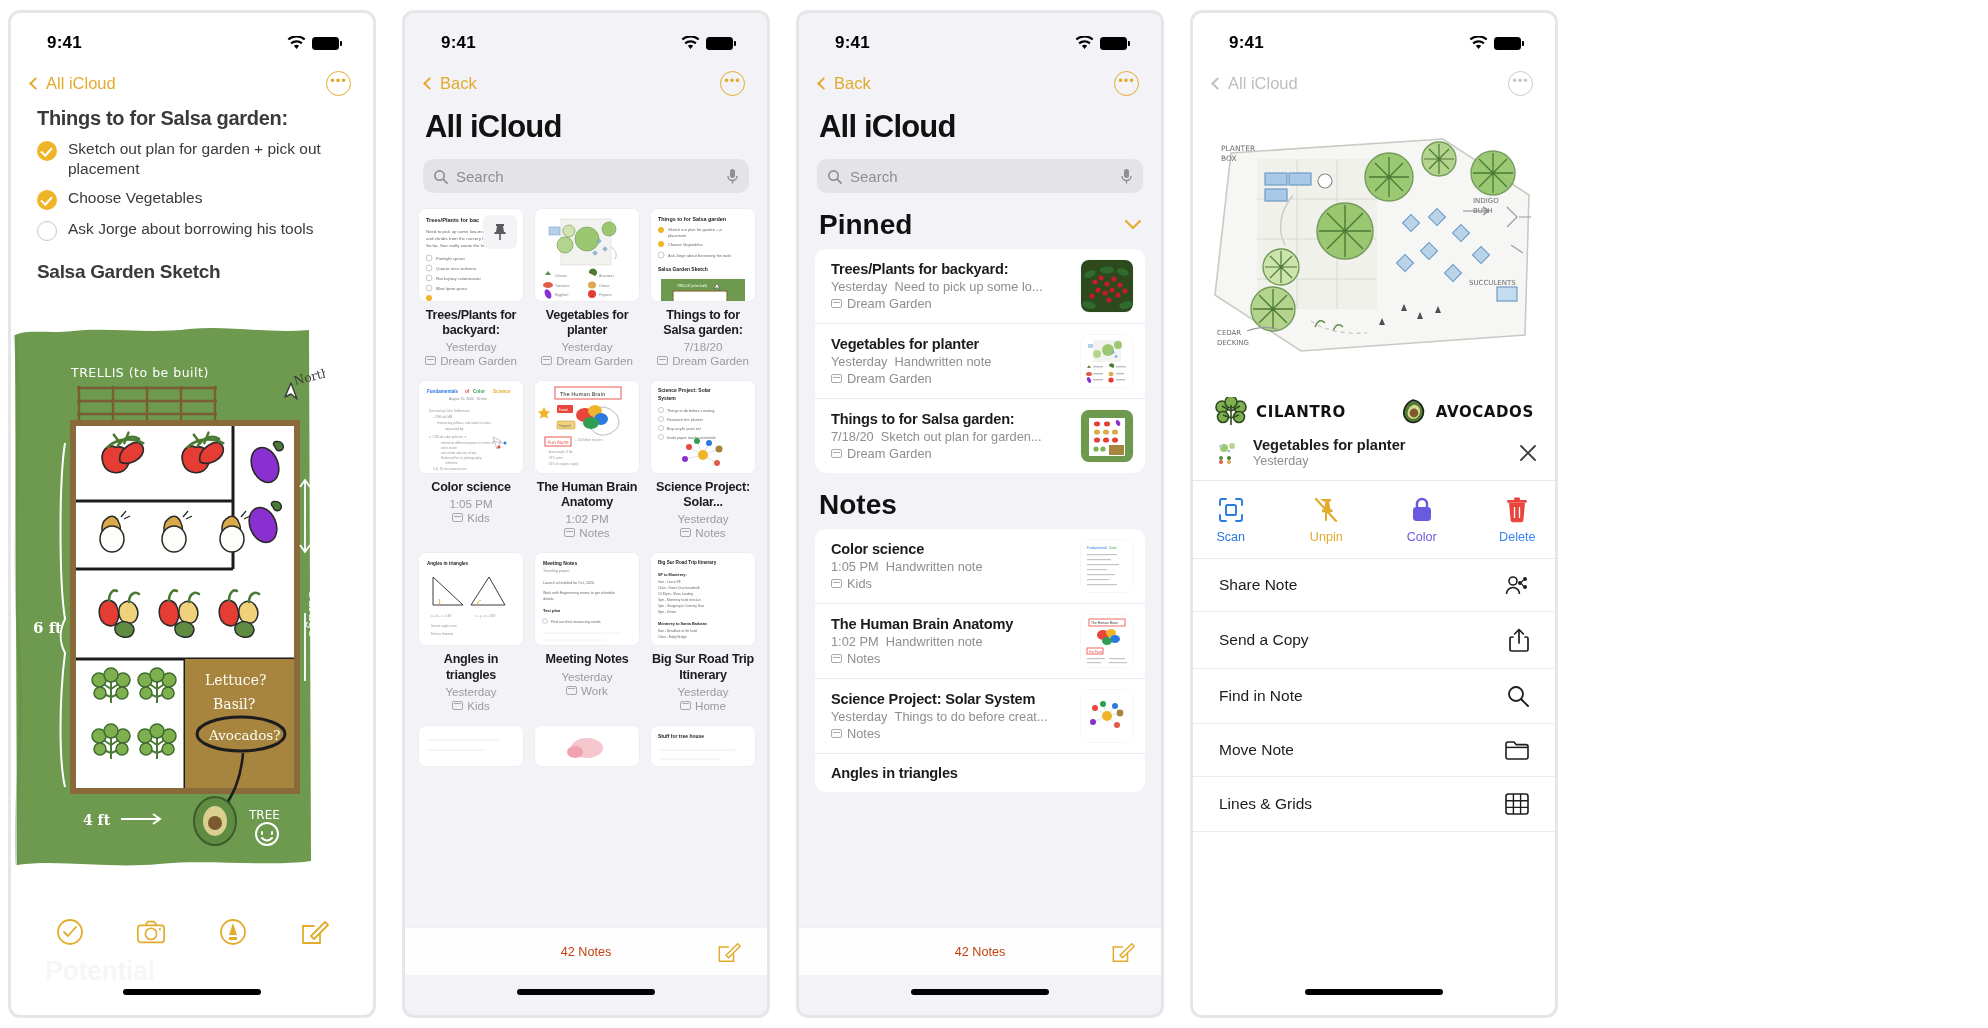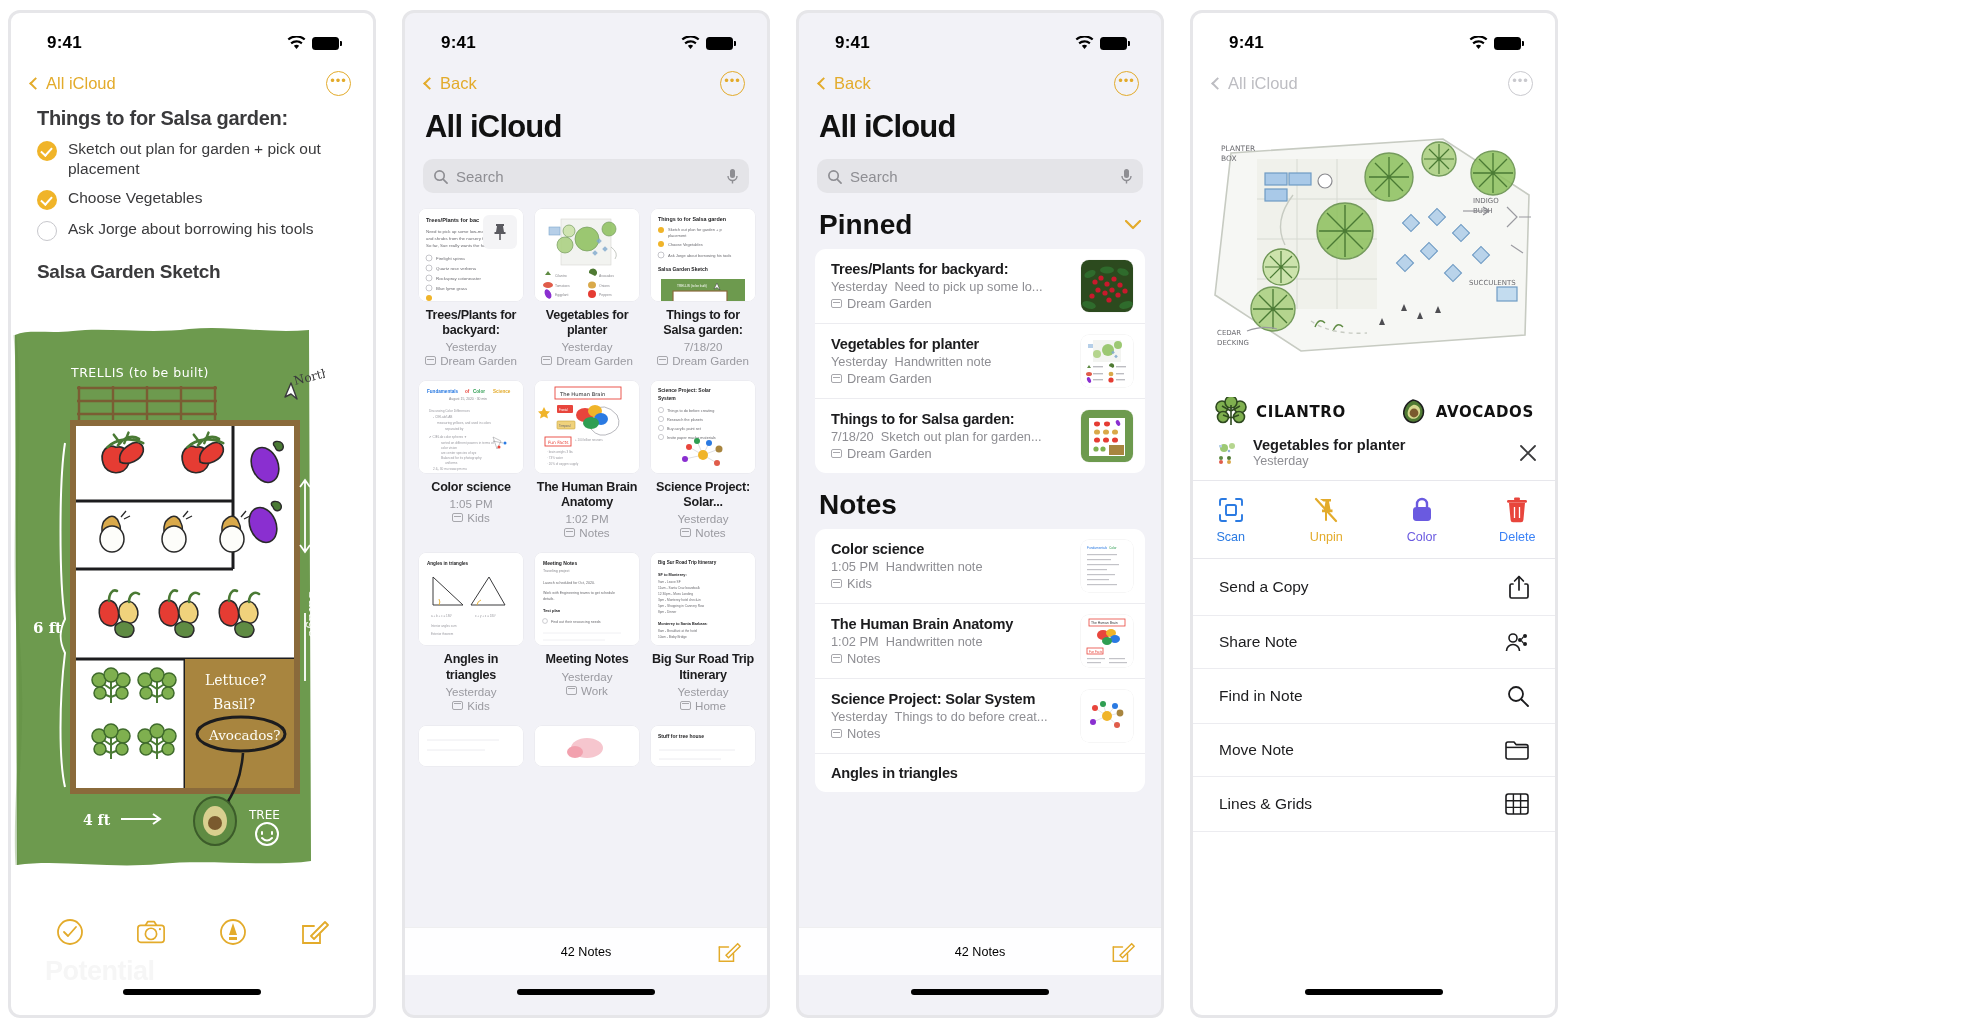--- a/index.html
+++ b/index.html
@@ -136,21 +136,21 @@
     position:absolute; right:6px; top:6px; width:34px; height:34px;
     background:#f4f4f6; border-radius:6px; display:flex; align-items:center; justify-content:center;
   }
 
   .footbar {
     position:absolute; left:0; right:0; bottom: 40px; height: 48px;
     display:flex; align-items:center; justify-content:center;
     background: rgba(255,255,255,.92);
     border-top: .5px solid rgba(0,0,0,.06);
   }
-  .footbar .count { font-size: 12.6px; color:#000000; font-weight: 400; }
+  .footbar .count { font-size: 12.6px; color:#c2410c; font-weight: 400; }
   .compose { position:absolute; right: 26px; top: 50%; transform: translateY(-50%); color:#e3ab2b; }
 
   
   .seclabel {
     font-size: 28px; font-weight:700; color:#111; padding: 16px 20px 8px 20px;
     display:flex; align-items:center; justify-content:space-between;
   }
   .listcard { margin: 0 16px; background:#fff; border-radius: 11px; overflow:hidden; }
   .listrow {
     display:flex; align-items:center; gap: 10px;
@@ -1269,39 +1269,39 @@
           <g stroke="#fff" stroke-width="1.3">
               <path d="M9.5 10 v11 M14.5 10 v11"></path>
             </g>
         </svg>
         <span class="lbl" style="color:#3b82f6">Delete</span>
       </div>
     </div>
 
     <div class="menu">
       <div class="menuitem">
-        <span>Send a Copy</span>
-        <svg class="mi-ic" width="20" height="24" viewBox="0 0 20 24">
-          <path d="M4 9 H2.5 a1.5 1.5 0 0 0 -1.5 1.5 v11 a1.5 1.5 0 0 0 1.5 1.5 h15 a1.5 1.5 0 0 0 1.5 -1.5 v-11 a1.5 1.5 0 0 0 -1.5 -1.5 H16" fill="none" stroke="#1c1c1e" stroke-width="1.7" stroke-linecap="round"></path>
-          <path d="M10 15 V2" stroke="#1c1c1e" stroke-width="1.7" stroke-linecap="round"></path>
-          <path d="M5.6 6 L10 1.5 L14.4 6" fill="none" stroke="#1c1c1e" stroke-width="1.7" stroke-linecap="round" stroke-linejoin="round"></path>
-        </svg>
-      </div>
-      <div class="menuitem">
         <span>Share Note</span>
         <svg class="mi-ic" width="24" height="20" viewBox="0 0 24 20">
           <circle cx="8" cy="6" r="4" fill="none" stroke="#1c1c1e" stroke-width="1.6"></circle>
           <path d="M1.5 19 a6.5 6.5 0 0 1 13 0" fill="none" stroke="#1c1c1e" stroke-width="1.6"></path>
           <circle cx="20" cy="4" r="2" fill="#1c1c1e"></circle>
             <circle cx="20" cy="12" r="2" fill="#1c1c1e"></circle>
             <circle cx="15" cy="8" r="2" fill="#1c1c1e"></circle>
           <path d="M16.6 7.2 L18.4 4.8 M16.6 8.8 L18.4 11.2" stroke="#1c1c1e" stroke-width="1.2"></path>
         </svg>
       </div>
       <div class="menuitem">
+        <span>Send a Copy</span>
+        <svg class="mi-ic" width="20" height="24" viewBox="0 0 20 24">
+          <path d="M4 9 H2.5 a1.5 1.5 0 0 0 -1.5 1.5 v11 a1.5 1.5 0 0 0 1.5 1.5 h15 a1.5 1.5 0 0 0 1.5 -1.5 v-11 a1.5 1.5 0 0 0 -1.5 -1.5 H16" fill="none" stroke="#1c1c1e" stroke-width="1.7" stroke-linecap="round"></path>
+          <path d="M10 15 V2" stroke="#1c1c1e" stroke-width="1.7" stroke-linecap="round"></path>
+          <path d="M5.6 6 L10 1.5 L14.4 6" fill="none" stroke="#1c1c1e" stroke-width="1.7" stroke-linecap="round" stroke-linejoin="round"></path>
+        </svg>
+      </div>
+      <div class="menuitem">
         <span>Find in Note</span>
         <svg class="mi-ic" width="22" height="22" viewBox="0 0 22 22">
           <circle cx="9" cy="9" r="7" fill="none" stroke="#1c1c1e" stroke-width="1.8"></circle>
           <path d="M14.5 14.5 L21 21" stroke="#1c1c1e" stroke-width="1.9" stroke-linecap="round"></path>
         </svg>
       </div>
       <div class="menuitem">
         <span>Move Note</span>
         <svg class="mi-ic" width="24" height="20" viewBox="0 0 24 20">
           <path d="M1 4 a2 2 0 0 1 2 -2 h6 l2 2.6 h10 a2 2 0 0 1 2 2 V17 a2 2 0 0 1 -2 2 H3 a2 2 0 0 1 -2 -2z" fill="none" stroke="#1c1c1e" stroke-width="1.6" stroke-linejoin="round"></path>

